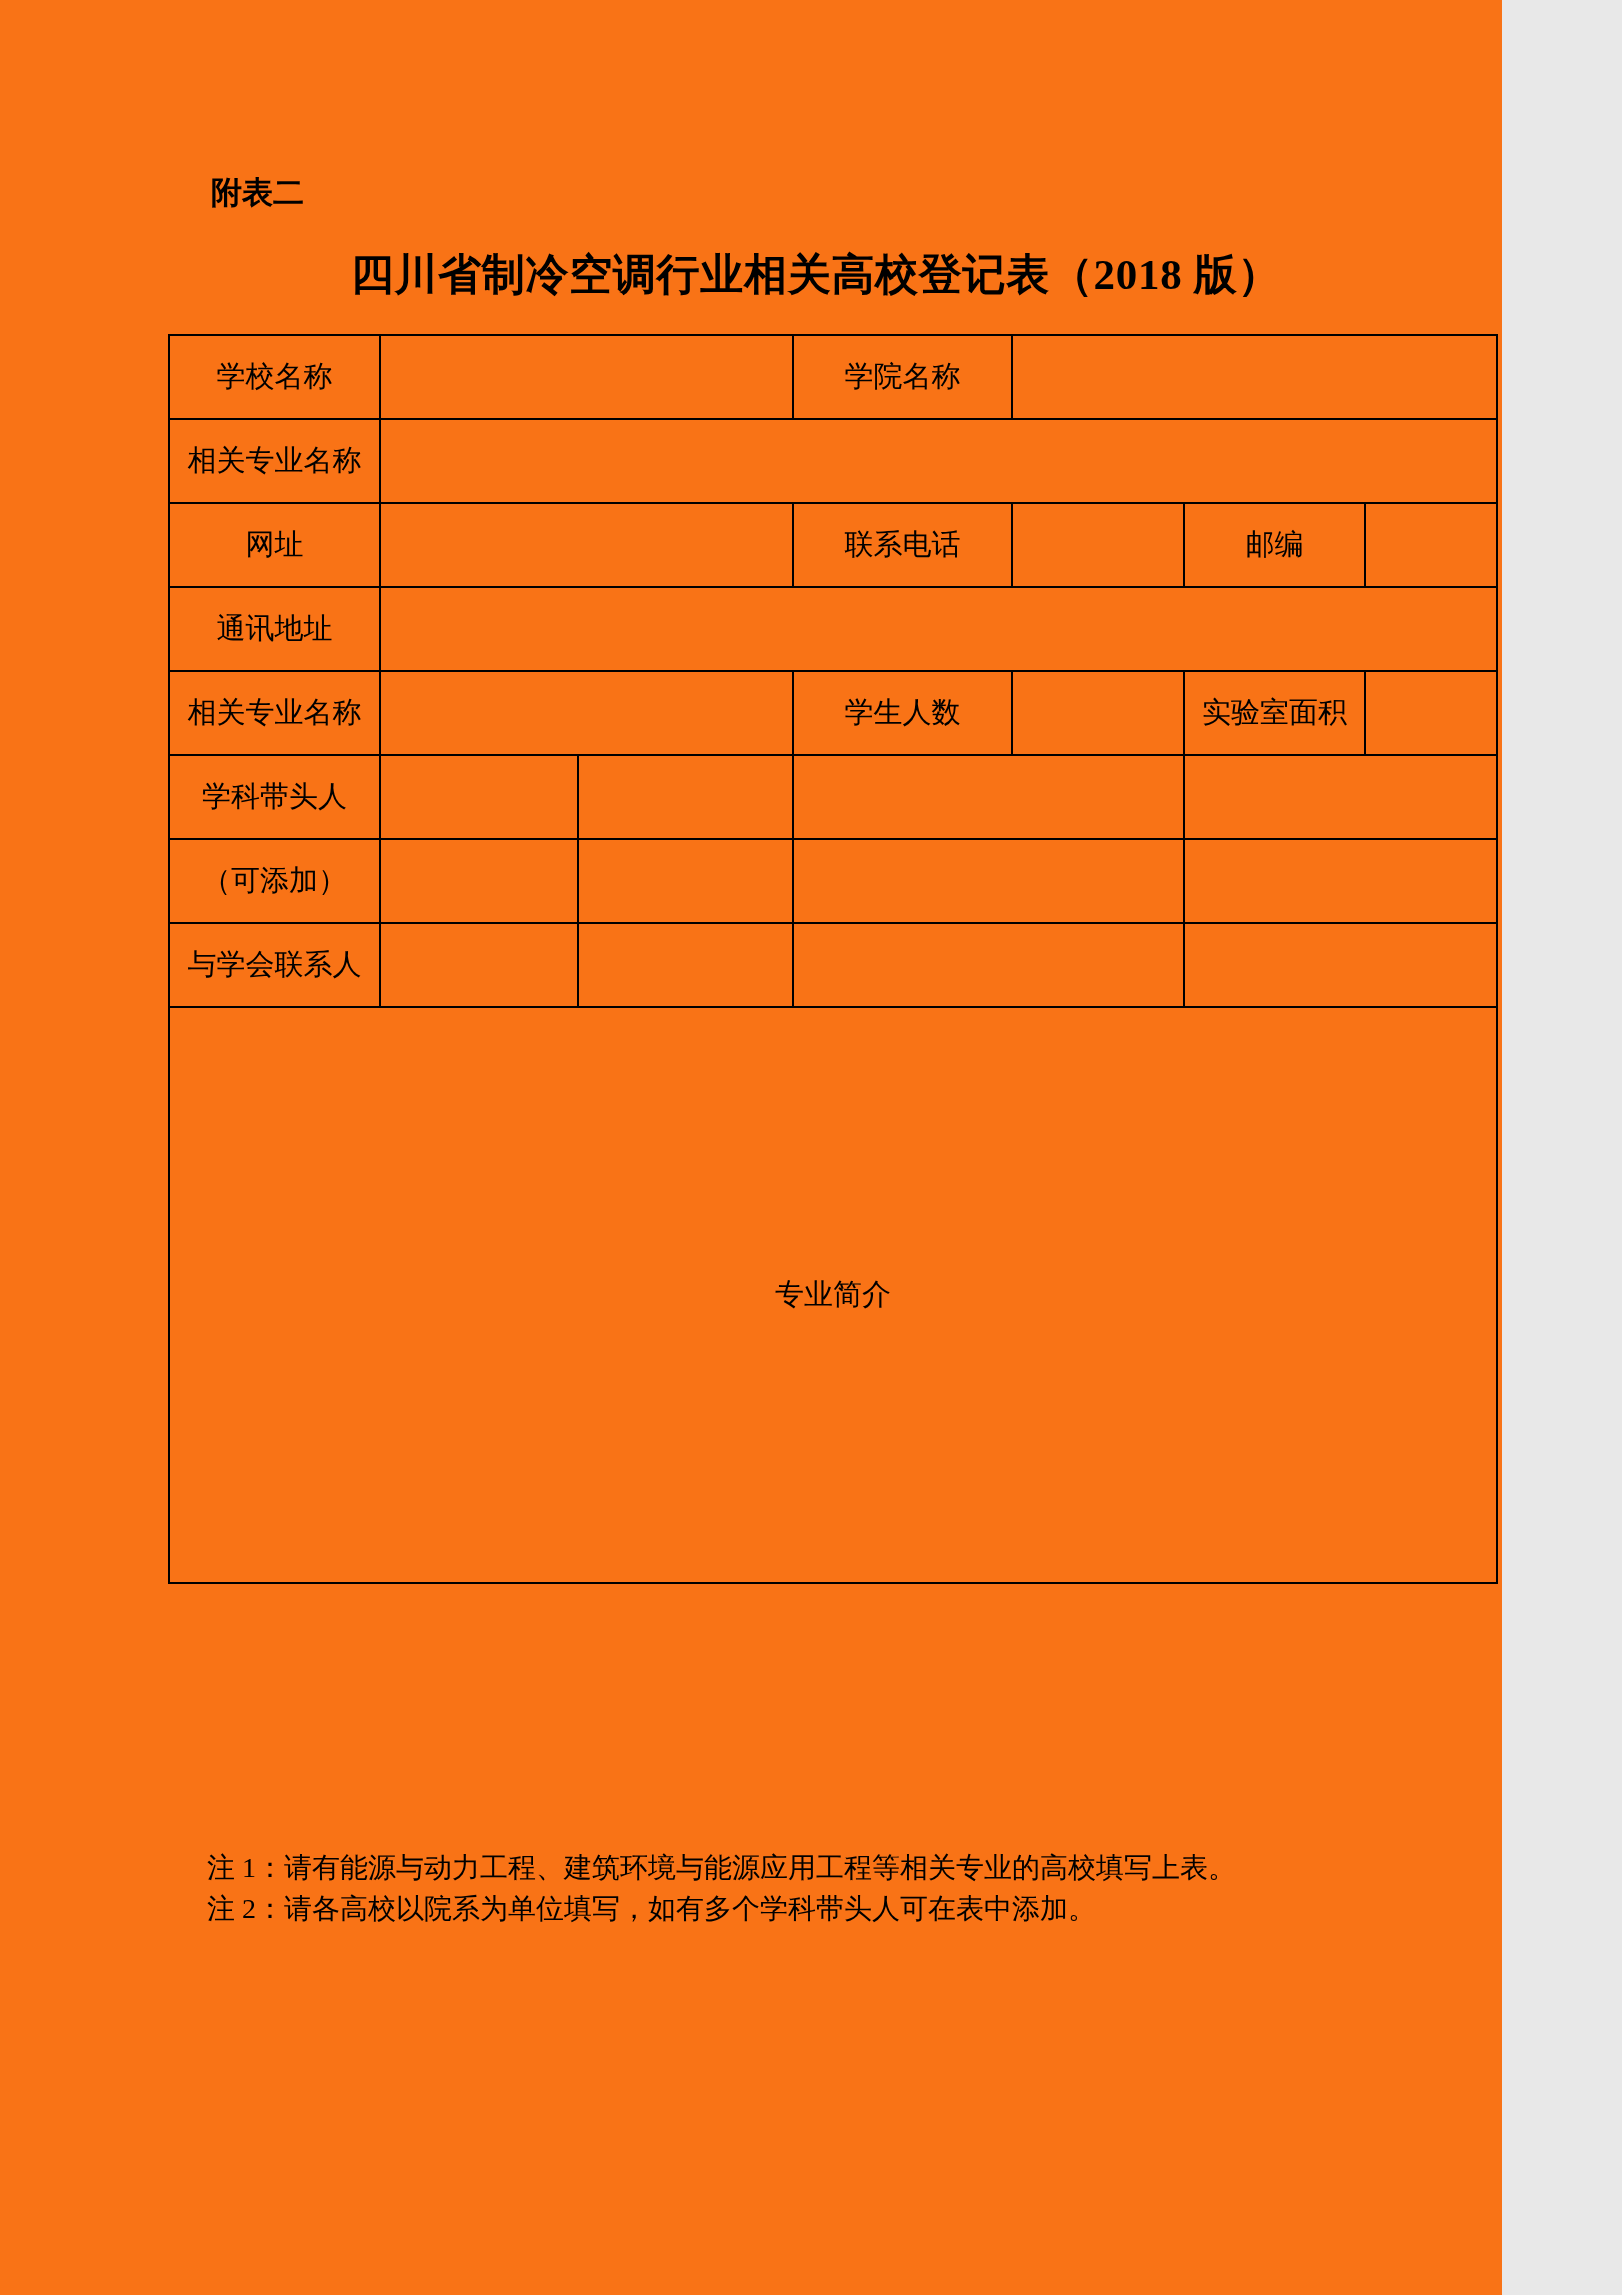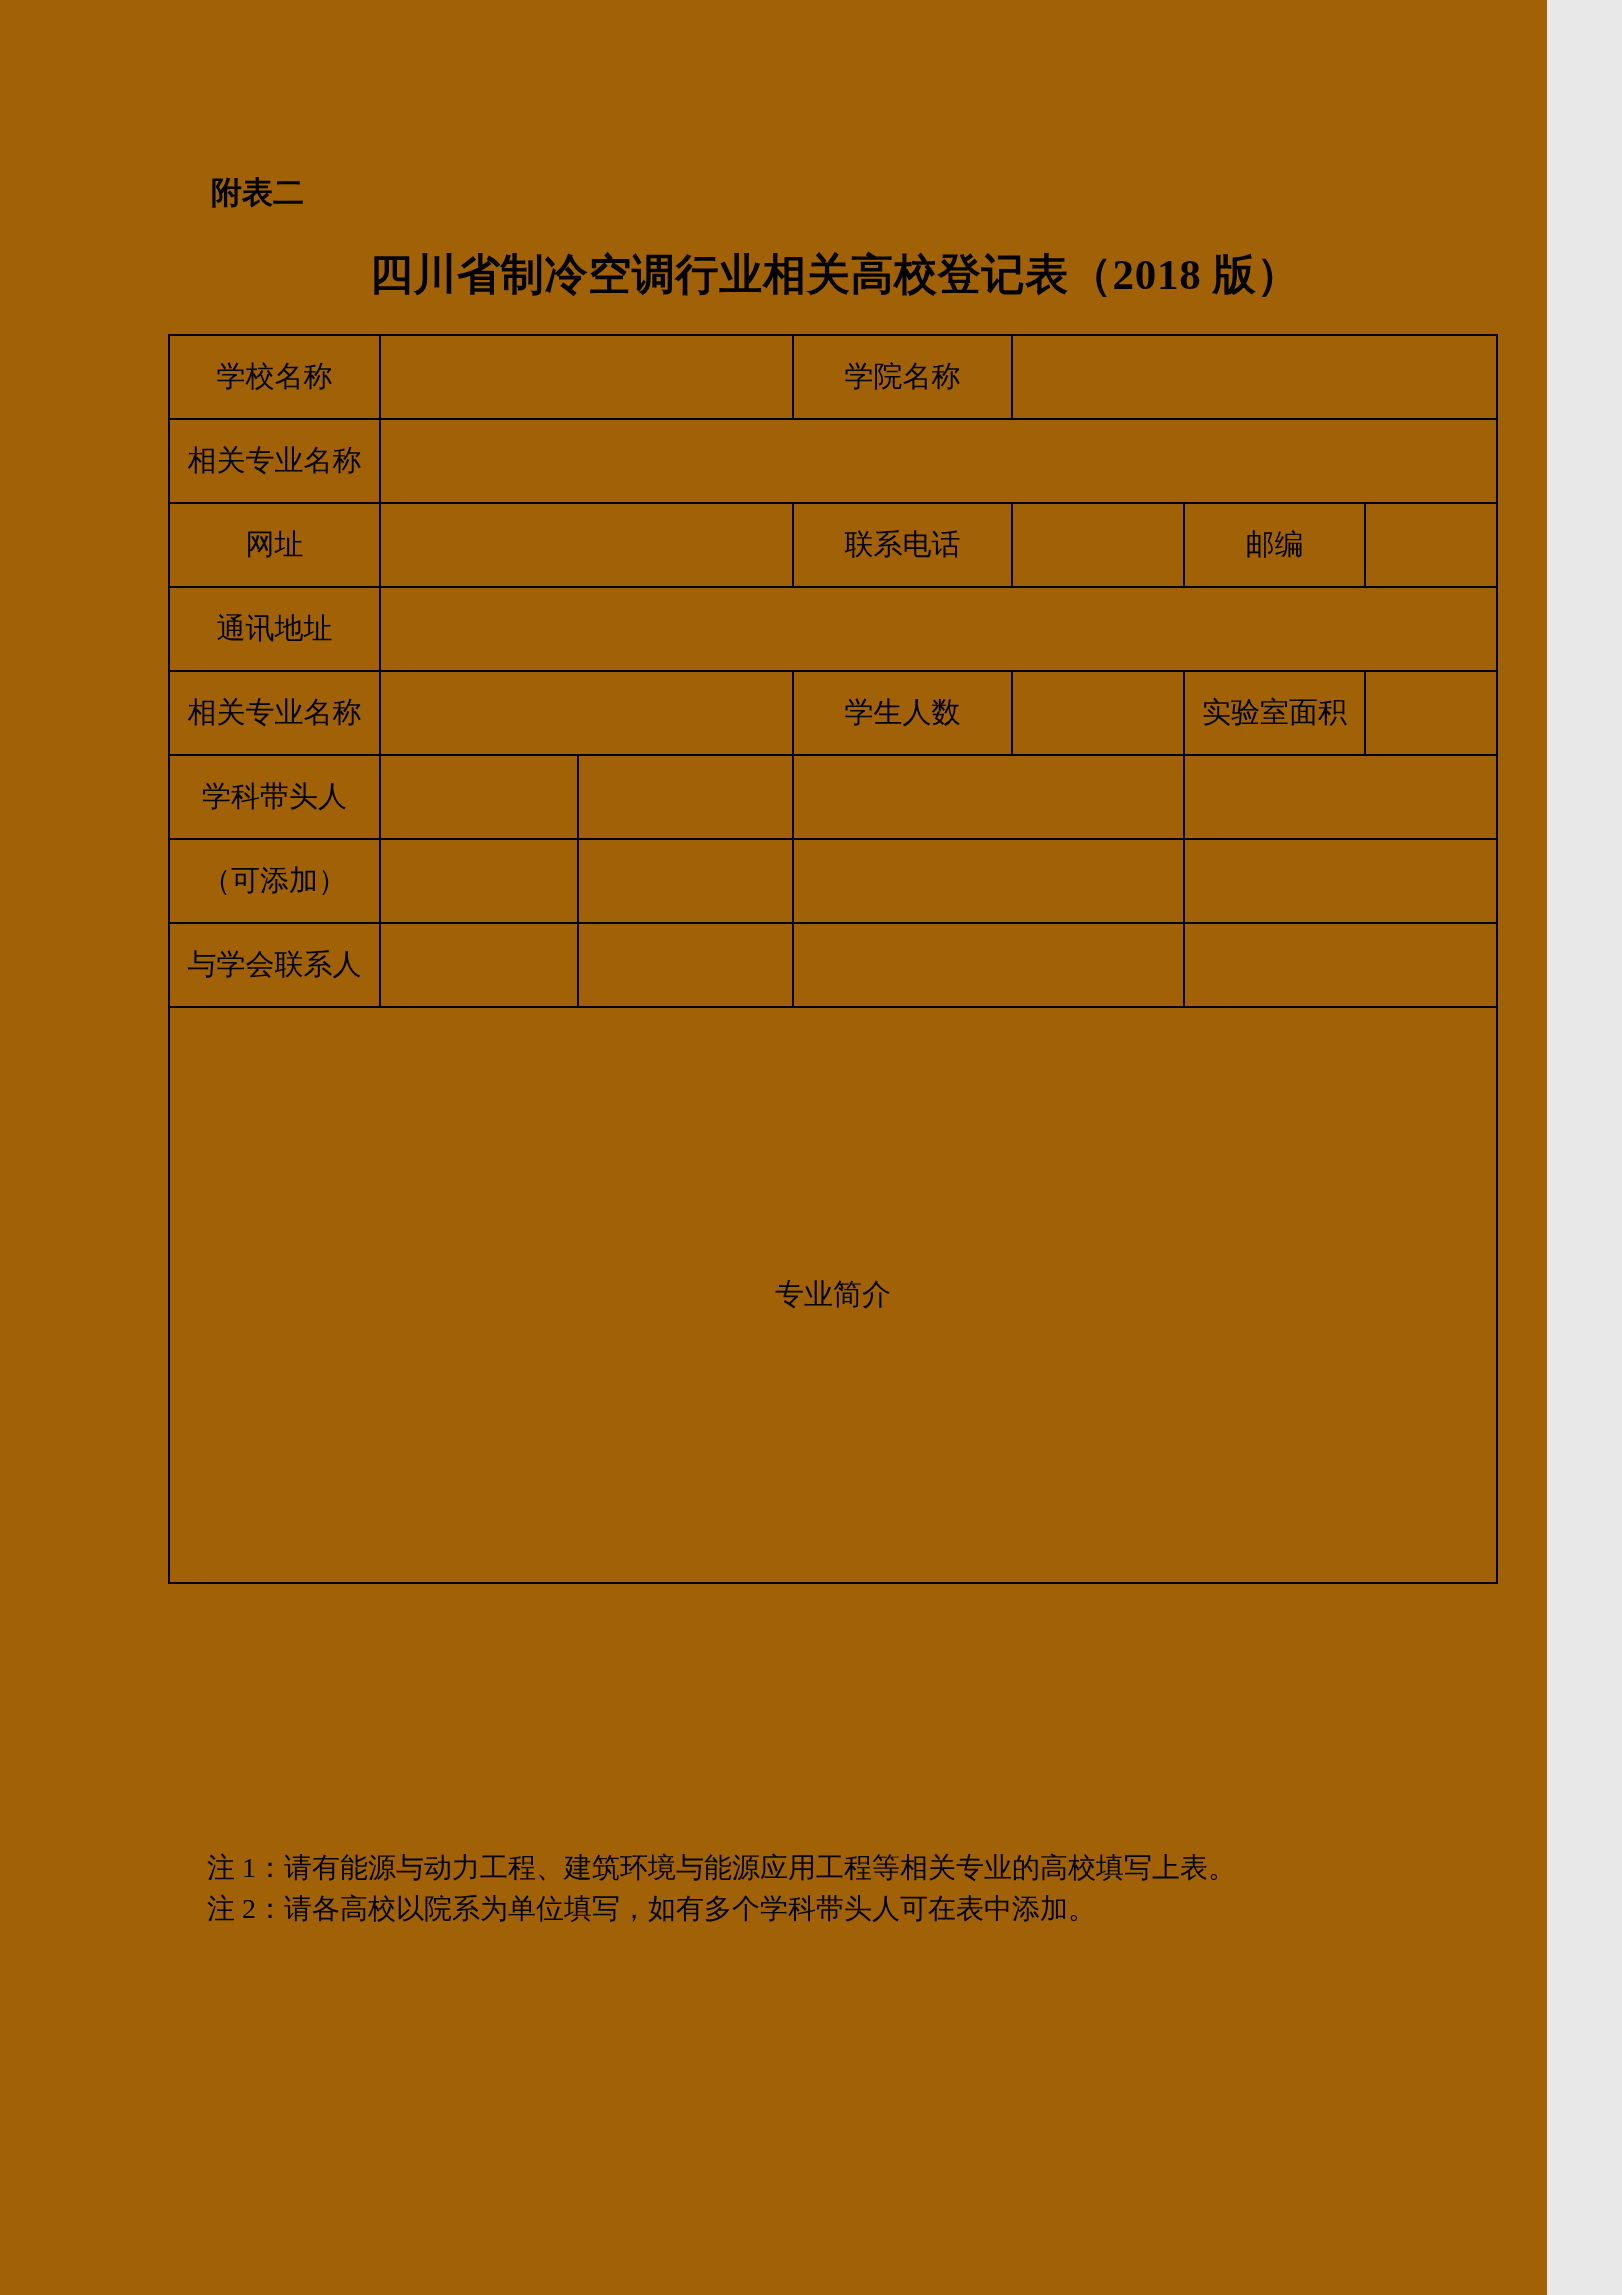--- a/index.html
+++ b/index.html
@@ -1,31 +1,30 @@
 <!DOCTYPE html>
 <html style="font-size:10.5px"><head>
 <meta charset="utf-8">
 <style>
   html,body{margin:0;padding:0;background:#e8e8e8;}
   .page{
     position:relative;
     width:1502px;height:2295px;
-    background:#a16207;
+    background:#f97316;
     font-family:"Liberation Serif","DejaVu Serif",serif;
     color:#000;
     overflow:hidden;
-    padding-left:45px;
   }
   .appendix{
     position:absolute;left:211px;top:177px;
     font-size:31px;font-weight:bold;line-height:1;
     white-space:nowrap;
   }
   .title{
-    position:absolute;left:172px;top:253px;width:1326px;margin:0;
+    position:absolute;left:153px;top:253px;width:1326px;margin:0;
     text-align:center;font-size:43px;font-weight:bold;line-height:1;
     letter-spacing:0.7px;white-space:nowrap;
   }
   table.form{
     position:absolute;left:168px;top:334px;width:1326px;
     border-collapse:collapse;table-layout:fixed;
   }
   table.form td{
     border:2px solid #000;
     border-top-width:2.6px;border-bottom-width:2.6px;

